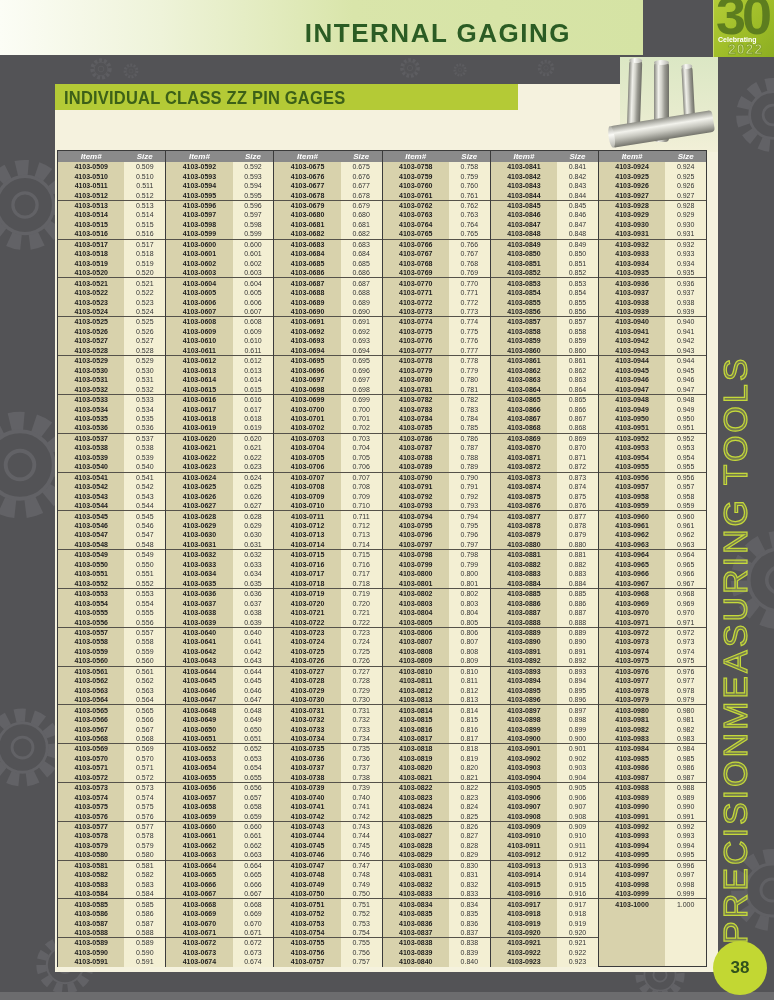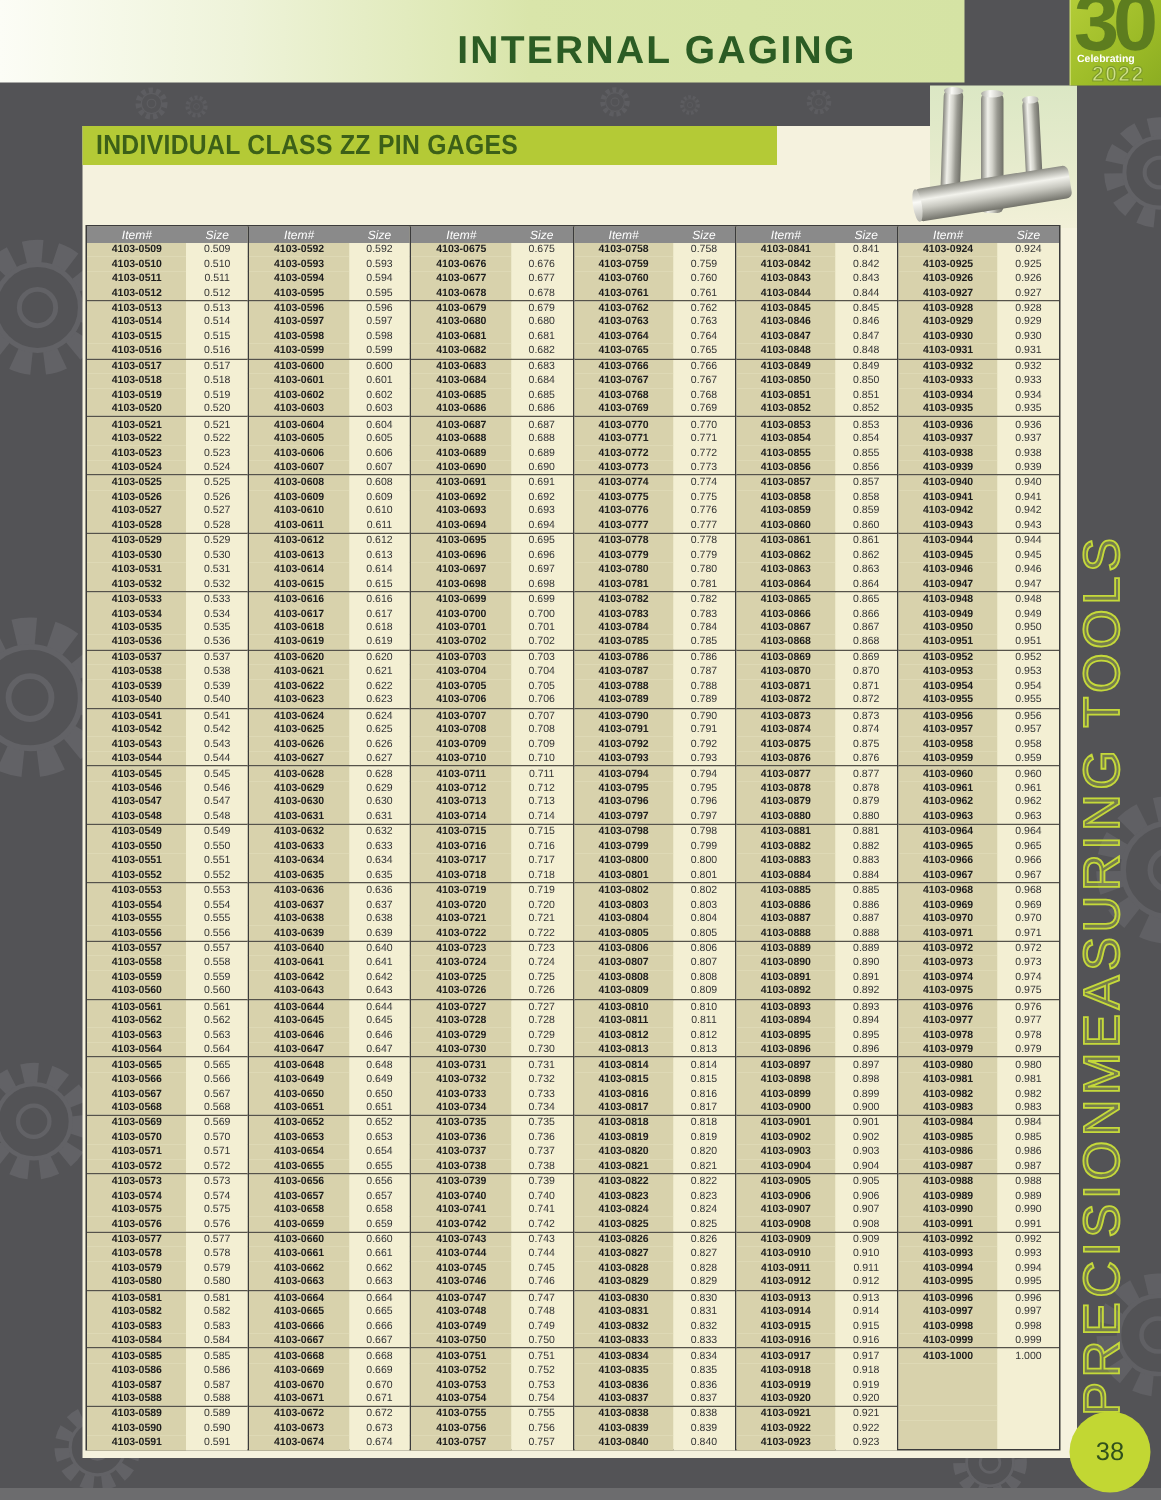--- a/index.html
+++ b/index.html
@@ -72,40 +72,40 @@
   .bullets div::before{content:"•  ";color:#2a2a2a;}
   
   .gtable{
     position:absolute;left:57px;top:150px;width:650px;height:817px;z-index:4;
     display:flex;border:1px solid #3b3b3b;box-sizing:border-box;background:#f3efd3;
   }
   .pair{flex:1 1 0;display:flex;flex-direction:column;border-right:1px solid #3b3b3b;box-sizing:border-box;min-width:0;}
   .pair:last-child{border-right:none;}
   .hrow{display:flex;height:11px;flex:0 0 11px;background:#8a8a8a;}
   .hcell{display:flex;align-items:center;justify-content:center;
-    color:#ffffff;font-weight:normal;font-style:italic;font-size:8px;}
+    color:#ffffff;font-weight:bold;font-style:italic;font-size:8px;}
   .hcell.i{width:62%;} .hcell.s{width:38%;}
   .trow{display:flex;flex:1 1 0;min-height:0;box-sizing:border-box;}
   .trow.grp{border-bottom:1px solid #55524a;}
   .ci,.cs{display:flex;align-items:center;justify-content:center;font-size:7px;min-width:0;overflow:hidden;}
   .ci{width:62%;background:#d8d2ac;font-weight:bold;color:#1c1c1c;}
   .cs{width:38%;background:#f3efd3;color:#333333;}
   
   .vertical-brand{
     position:absolute;left:716px;top:944px;width:566px;height:46px;z-index:3;
     transform:rotate(-90deg);transform-origin:0 0;
     font-size:34px;letter-spacing:3px;white-space:nowrap;
     color:rgba(197,217,58,0.30);-webkit-text-stroke:1.2px #c5d93a;
   }
   
   .page-badge{
     position:absolute;left:713px;top:941px;width:54px;height:54px;z-index:6;
     border-radius:50%;background:#c2d733;display:flex;align-items:center;justify-content:center;
   }
-  .page-badge span{color:#31511c;font-weight:normal;font-size:17px;text-align:right;}
+  .page-badge span{color:#31511c;font-weight:bold;font-size:17px;text-align:right;}
   .bottom-strip{position:absolute;left:0;top:992px;width:774px;height:8px;background:#6c6c6e;z-index:1;}
 </style>
 </head>
 <body>
 
 <svg width="0" height="0" style="position:absolute">
   <symbol id="gear" viewBox="-50 -50 100 100">
     <circle r="34" fill="none" stroke="currentColor" stroke-width="14" stroke-dasharray="11 8"></circle>
     <circle r="26" fill="none" stroke="currentColor" stroke-width="3"></circle>
     <circle r="11" fill="none" stroke="currentColor" stroke-width="3"></circle>

